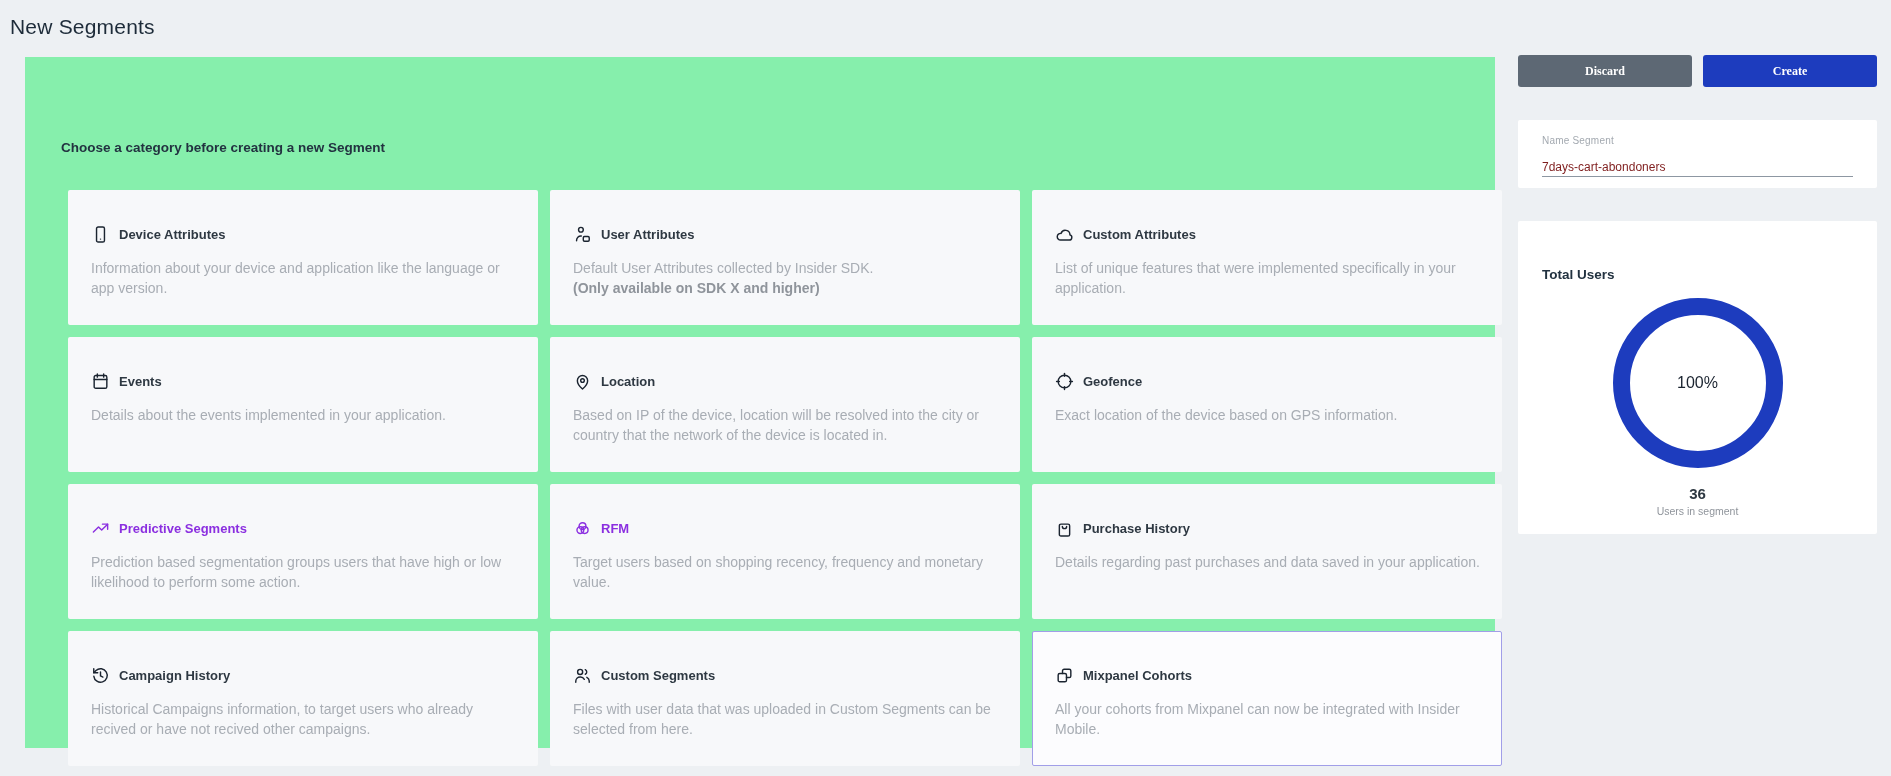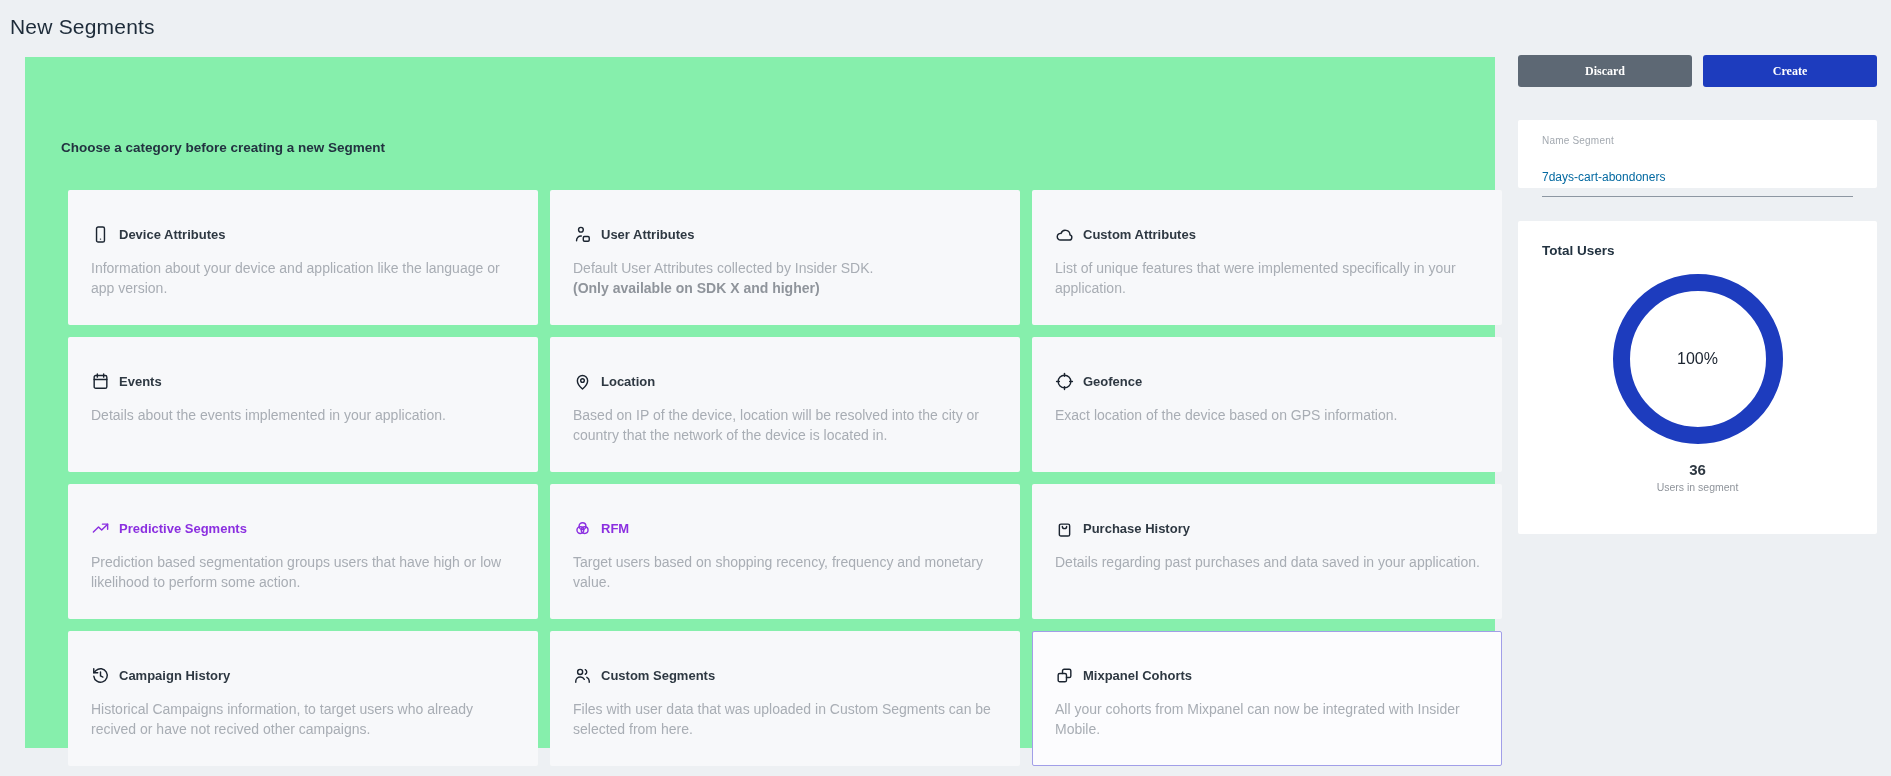--- a/index.html
+++ b/index.html
@@ -70,27 +70,27 @@
     cursor:pointer;
   }
   .btn-discard{left:1518px;background:var(--gray-btn);}
   .btn-create{left:1703px;background:var(--blue);}
   .side-card{
     position:absolute;left:1518px;width:359px;background:#ffffff;border-radius:2px;
   }
   .name-card{top:120px;height:68px;padding:15px 24px 0 24px;}
   .name-label{font-size:10px;color:#a3a9b0;letter-spacing:.2px;}
   .name-input{
-    display:block;width:100%;margin-top:24px;
+    display:block;width:100%;margin-top:14px;
     border:none;border-bottom:1px solid #8d97a2;background:transparent;
     font-family:"Liberation Sans",sans-serif;
-    font-size:12px;color:#0369a1;padding:0 0 12px 0;outline:none;
+    font-size:12px;color:#7f1d1d;padding:0 0 2px 0;outline:none;
   }
   .total-card{top:221px;height:313px;padding:22px 24px;}
-  .total-title{font-size:13.5px;font-weight:700;color:#223240;}
+  .total-title{font-size:13.5px;font-weight:700;color:#223240;margin-top:24px;}
   .donut-wrap{display:flex;flex-direction:column;align-items:center;}
   .donut{
     margin-top:16px;width:170px;height:170px;border-radius:50%;
     border:17px solid var(--blue);
     display:flex;align-items:center;justify-content:center;
   }
   .donut-pct{font-size:16px;font-weight:500;color:#1b2430;}
   .total-count{margin-top:17px;font-size:15px;font-weight:700;color:#2e3842;}
   .total-caption{margin-top:3px;font-size:10.5px;color:#8f949b;}
 </style>

